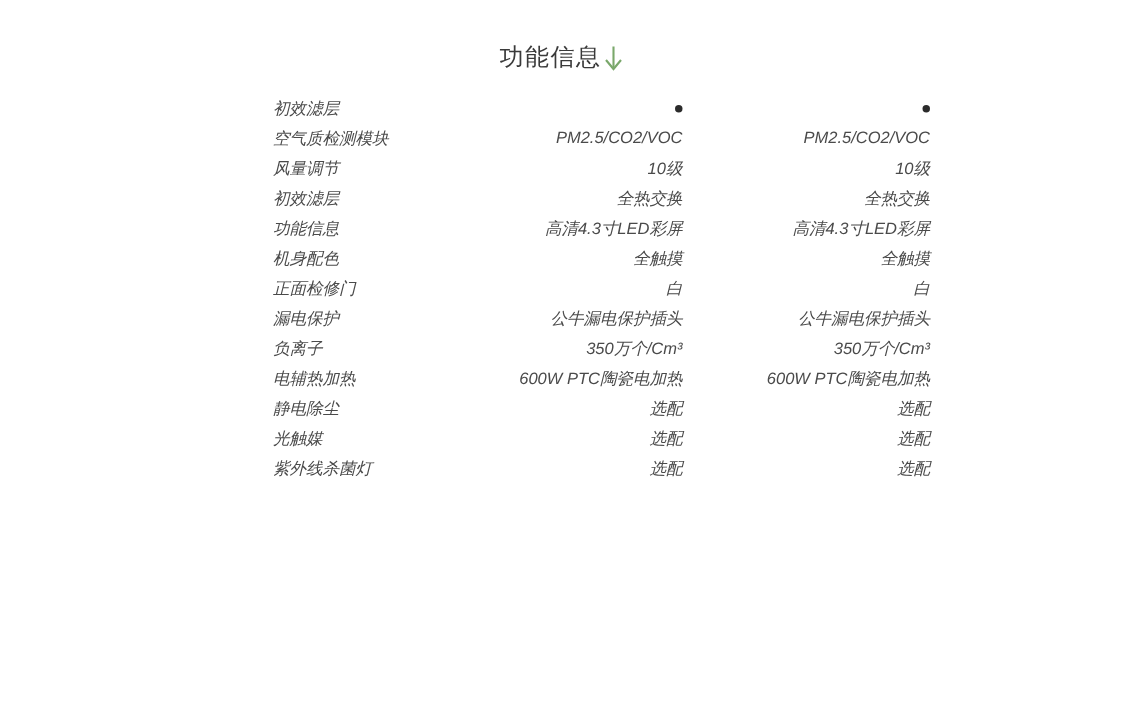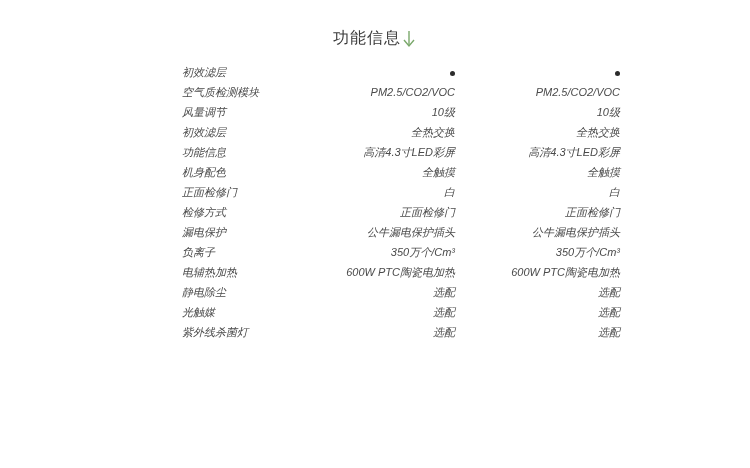--- a/index.html
+++ b/index.html
@@ -125,25 +125,20 @@
           <td class="col-label">机身配色</td>
           <td class="col-val">全触摸</td>
           <td class="col-val">全触摸</td>
         </tr>
         <tr>
           <td class="col-label">正面检修门</td>
           <td class="col-val">白</td>
           <td class="col-val">白</td>
         </tr>
         <tr>
-          <td class="col-label">检修方式</td>
-          <td class="col-val">正面检修门</td>
-          <td class="col-val">正面检修门</td>
-        </tr>
-        <tr>
           <td class="col-label">漏电保护</td>
           <td class="col-val">公牛漏电保护插头</td>
           <td class="col-val">公牛漏电保护插头</td>
         </tr>
         <tr>
           <td class="col-label">负离子</td>
           <td class="col-val">350万个/Cm³</td>
           <td class="col-val">350万个/Cm³</td>
         </tr>
         <tr>

